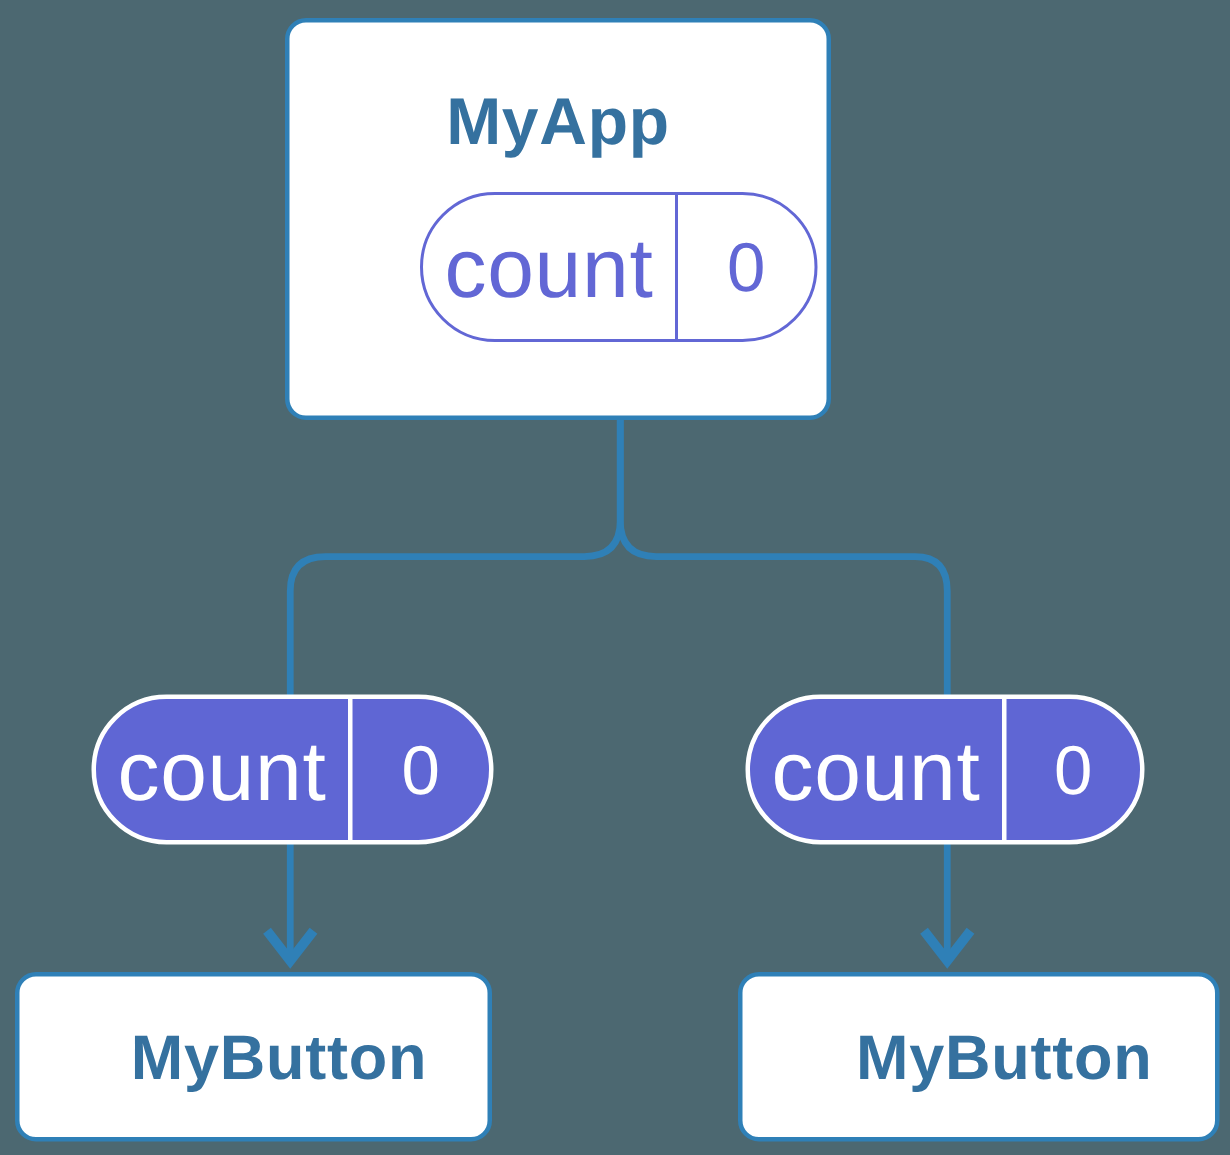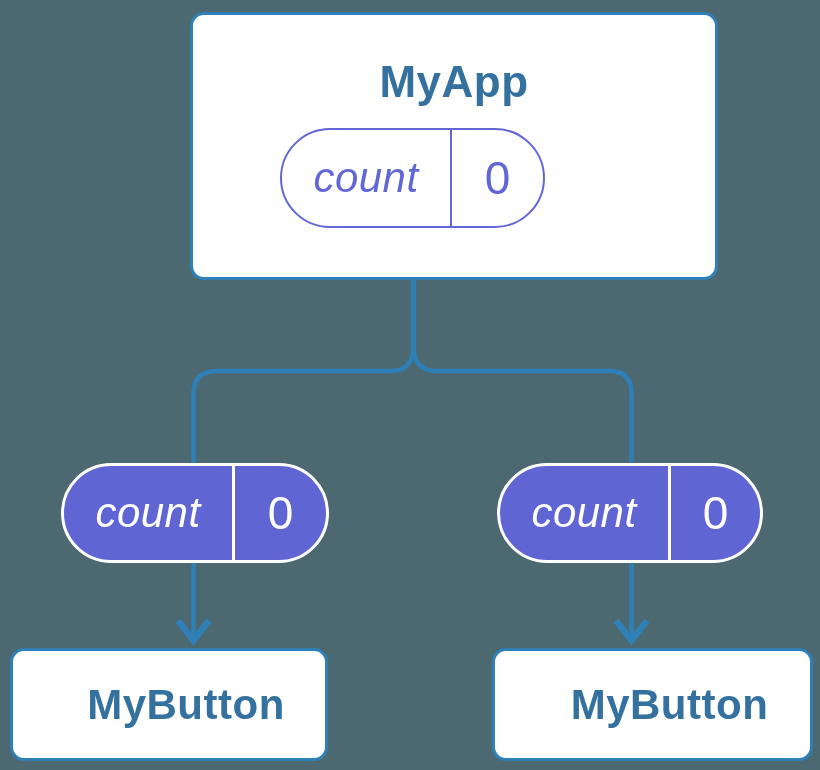--- a/index.html
+++ b/index.html
@@ -18,21 +18,21 @@
     background:var(--background);
     font-family:"Liberation Sans",sans-serif;
   }
   .connectors{position:absolute;left:0;top:0;width:820px;height:770px;display:block}
   .edge{stroke:var(--edge-blue);stroke-width:4.5;fill:none}
   .arrowhead{stroke:var(--edge-blue);stroke-width:6.5;fill:none;stroke-linejoin:miter;stroke-linecap:butt}
   .node{
     position:absolute;background:var(--white);box-sizing:border-box;
     border:3.5px solid var(--node-border-blue);border-radius:14px;
   }
-  .app-node{left:190px;top:12px;width:528px;height:268px}
+  .app-node{left:190px;top:12px;width:364px;height:268px}
   .node-title{
     position:absolute;left:0;right:0;top:42px;text-align:center;
     font-size:44px;font-weight:700;color:var(--node-text-blue);letter-spacing:.5px;
   }
   .pill{
     position:absolute;display:flex;align-items:stretch;box-sizing:border-box;
     border-radius:60px;overflow:hidden;
   }
   .pill-outline{
     left:87px;top:113px;width:265px;height:100px;background:var(--white);
@@ -41,21 +41,21 @@
   .pill-outline .pill-value{border-left:2.5px solid var(--pill-outline-purple)}
   .pill-filled{
     width:268px;height:100px;background:var(--pill-purple);
     border:3px solid var(--white);color:var(--white);
   }
   .pill-filled .pill-value{border-left:3px solid var(--white)}
   .pill-left{left:61px;top:463px}
   .pill-right{left:497px;top:463px;width:266px}
   .pill-name{
     width:168px;display:flex;align-items:center;justify-content:center;
-    font-size:42px;font-weight:400;letter-spacing:.5px;font-style:italic;
+    font-size:56px;font-weight:400;letter-spacing:.5px;
   }
   .pill-value{
     flex:1;display:flex;align-items:center;justify-content:center;
     font-size:46px;font-weight:400;
   }
   .button-node{
     display:flex;align-items:center;justify-content:center;
     font-size:42px;font-weight:700;color:var(--node-text-blue);letter-spacing:.5px;padding-left:34px;
   }
   .button-left{left:10px;top:648px;width:318px;height:113px}

